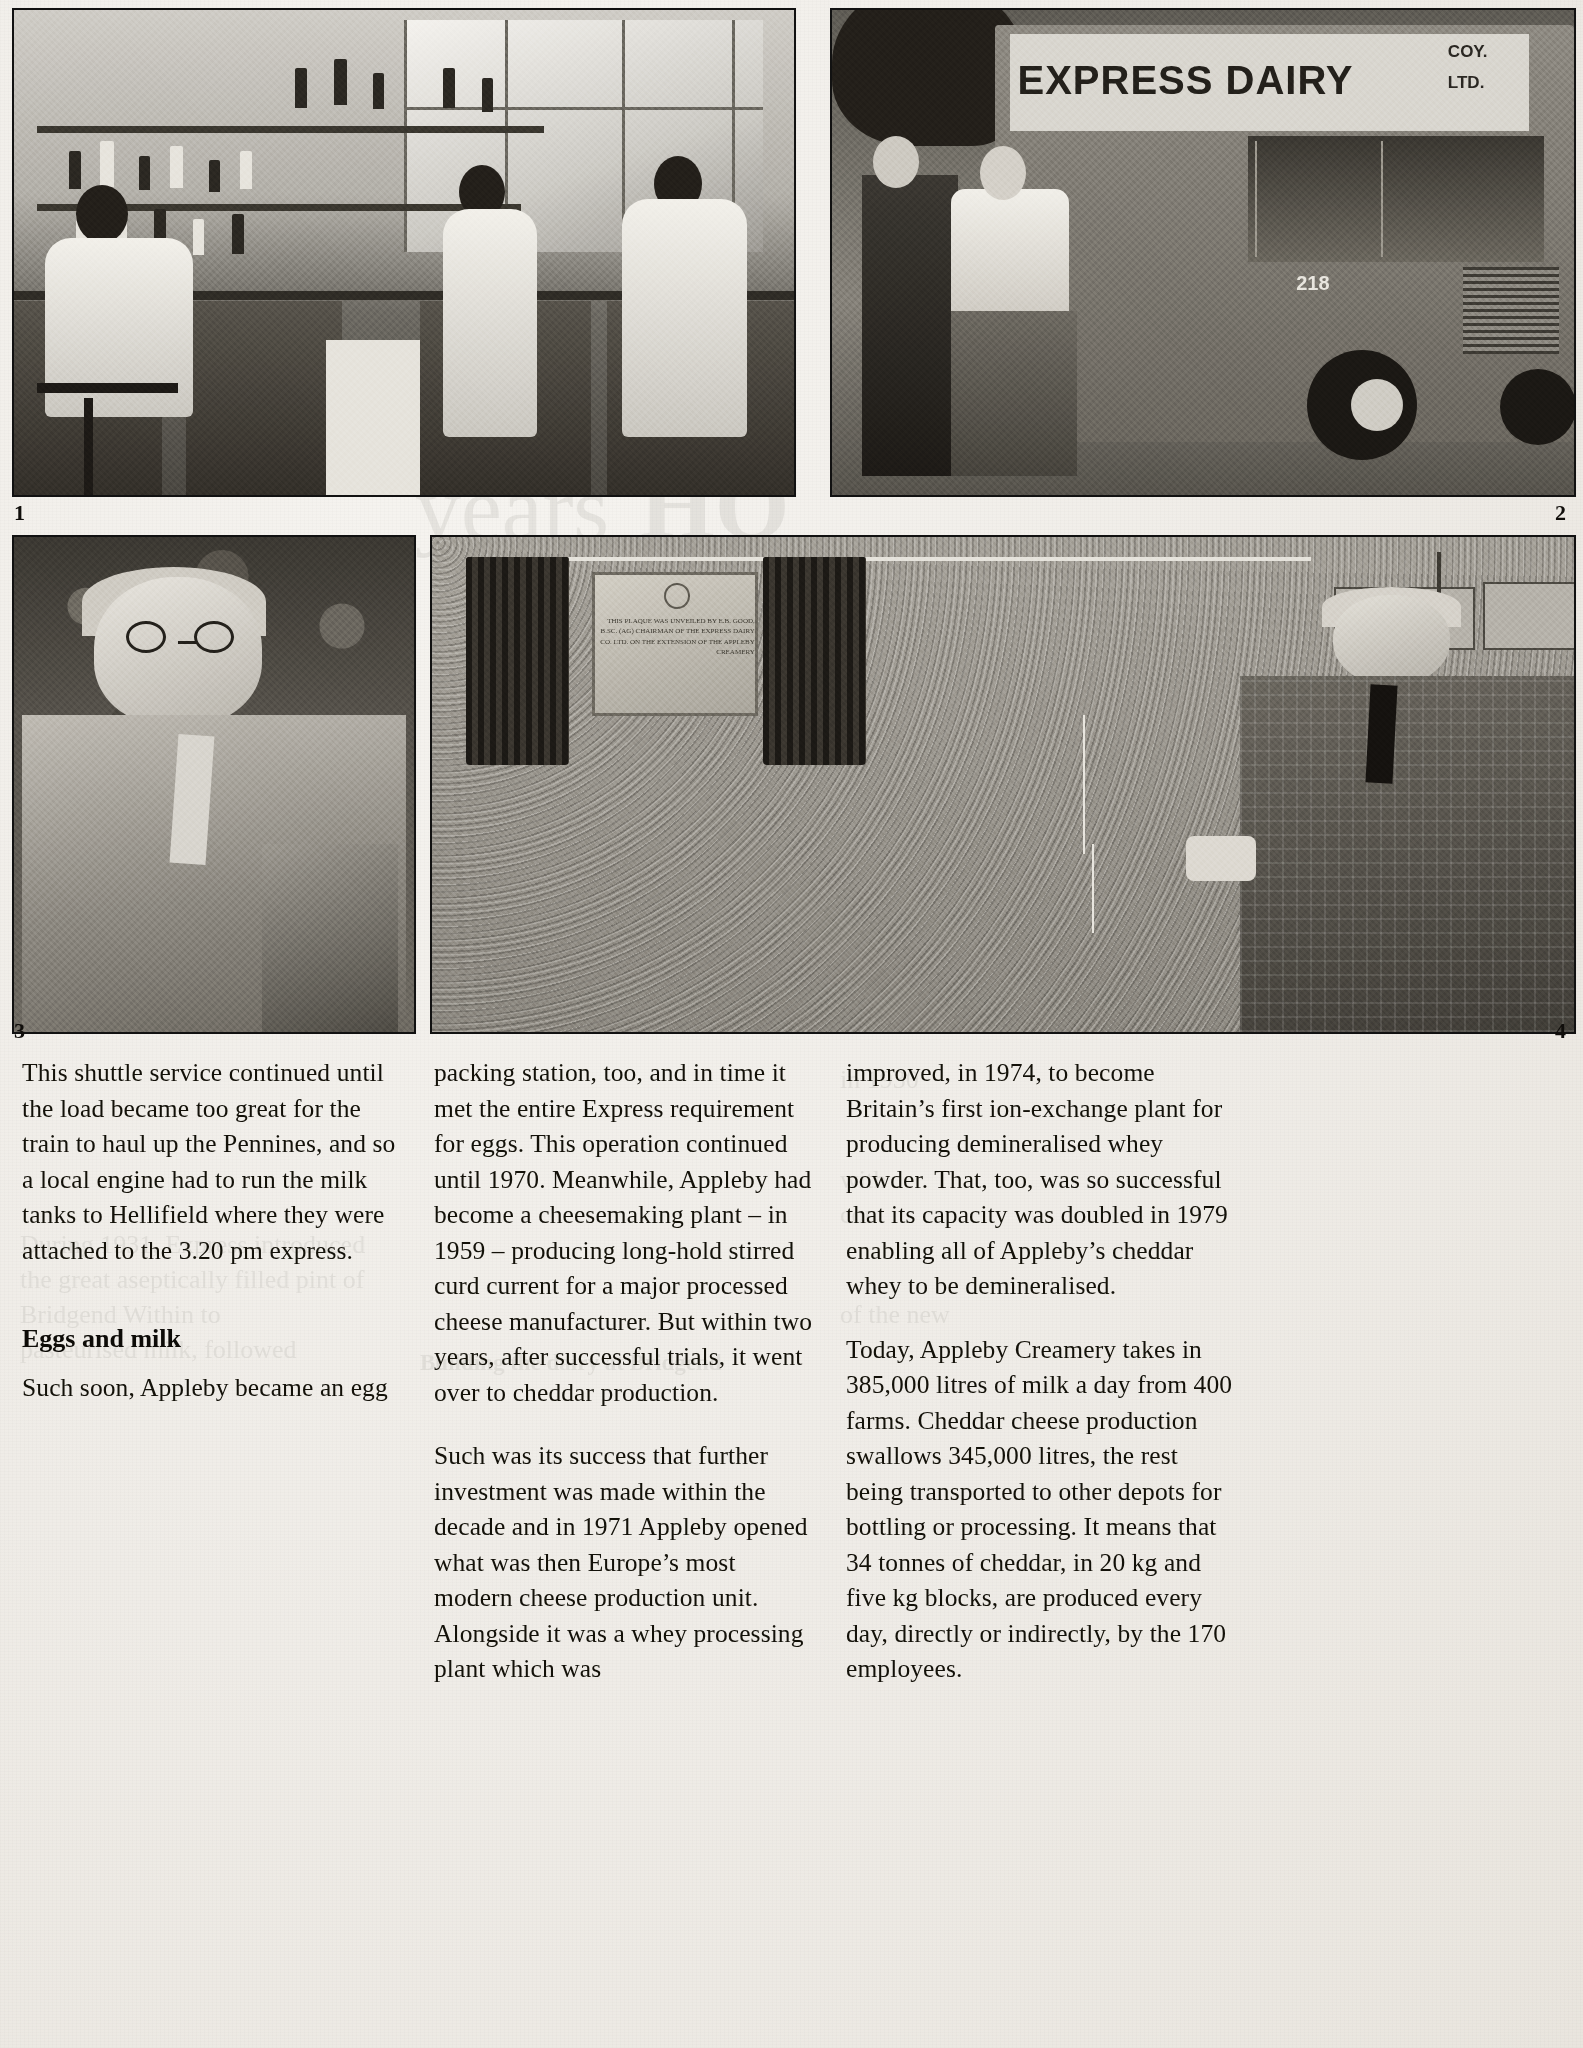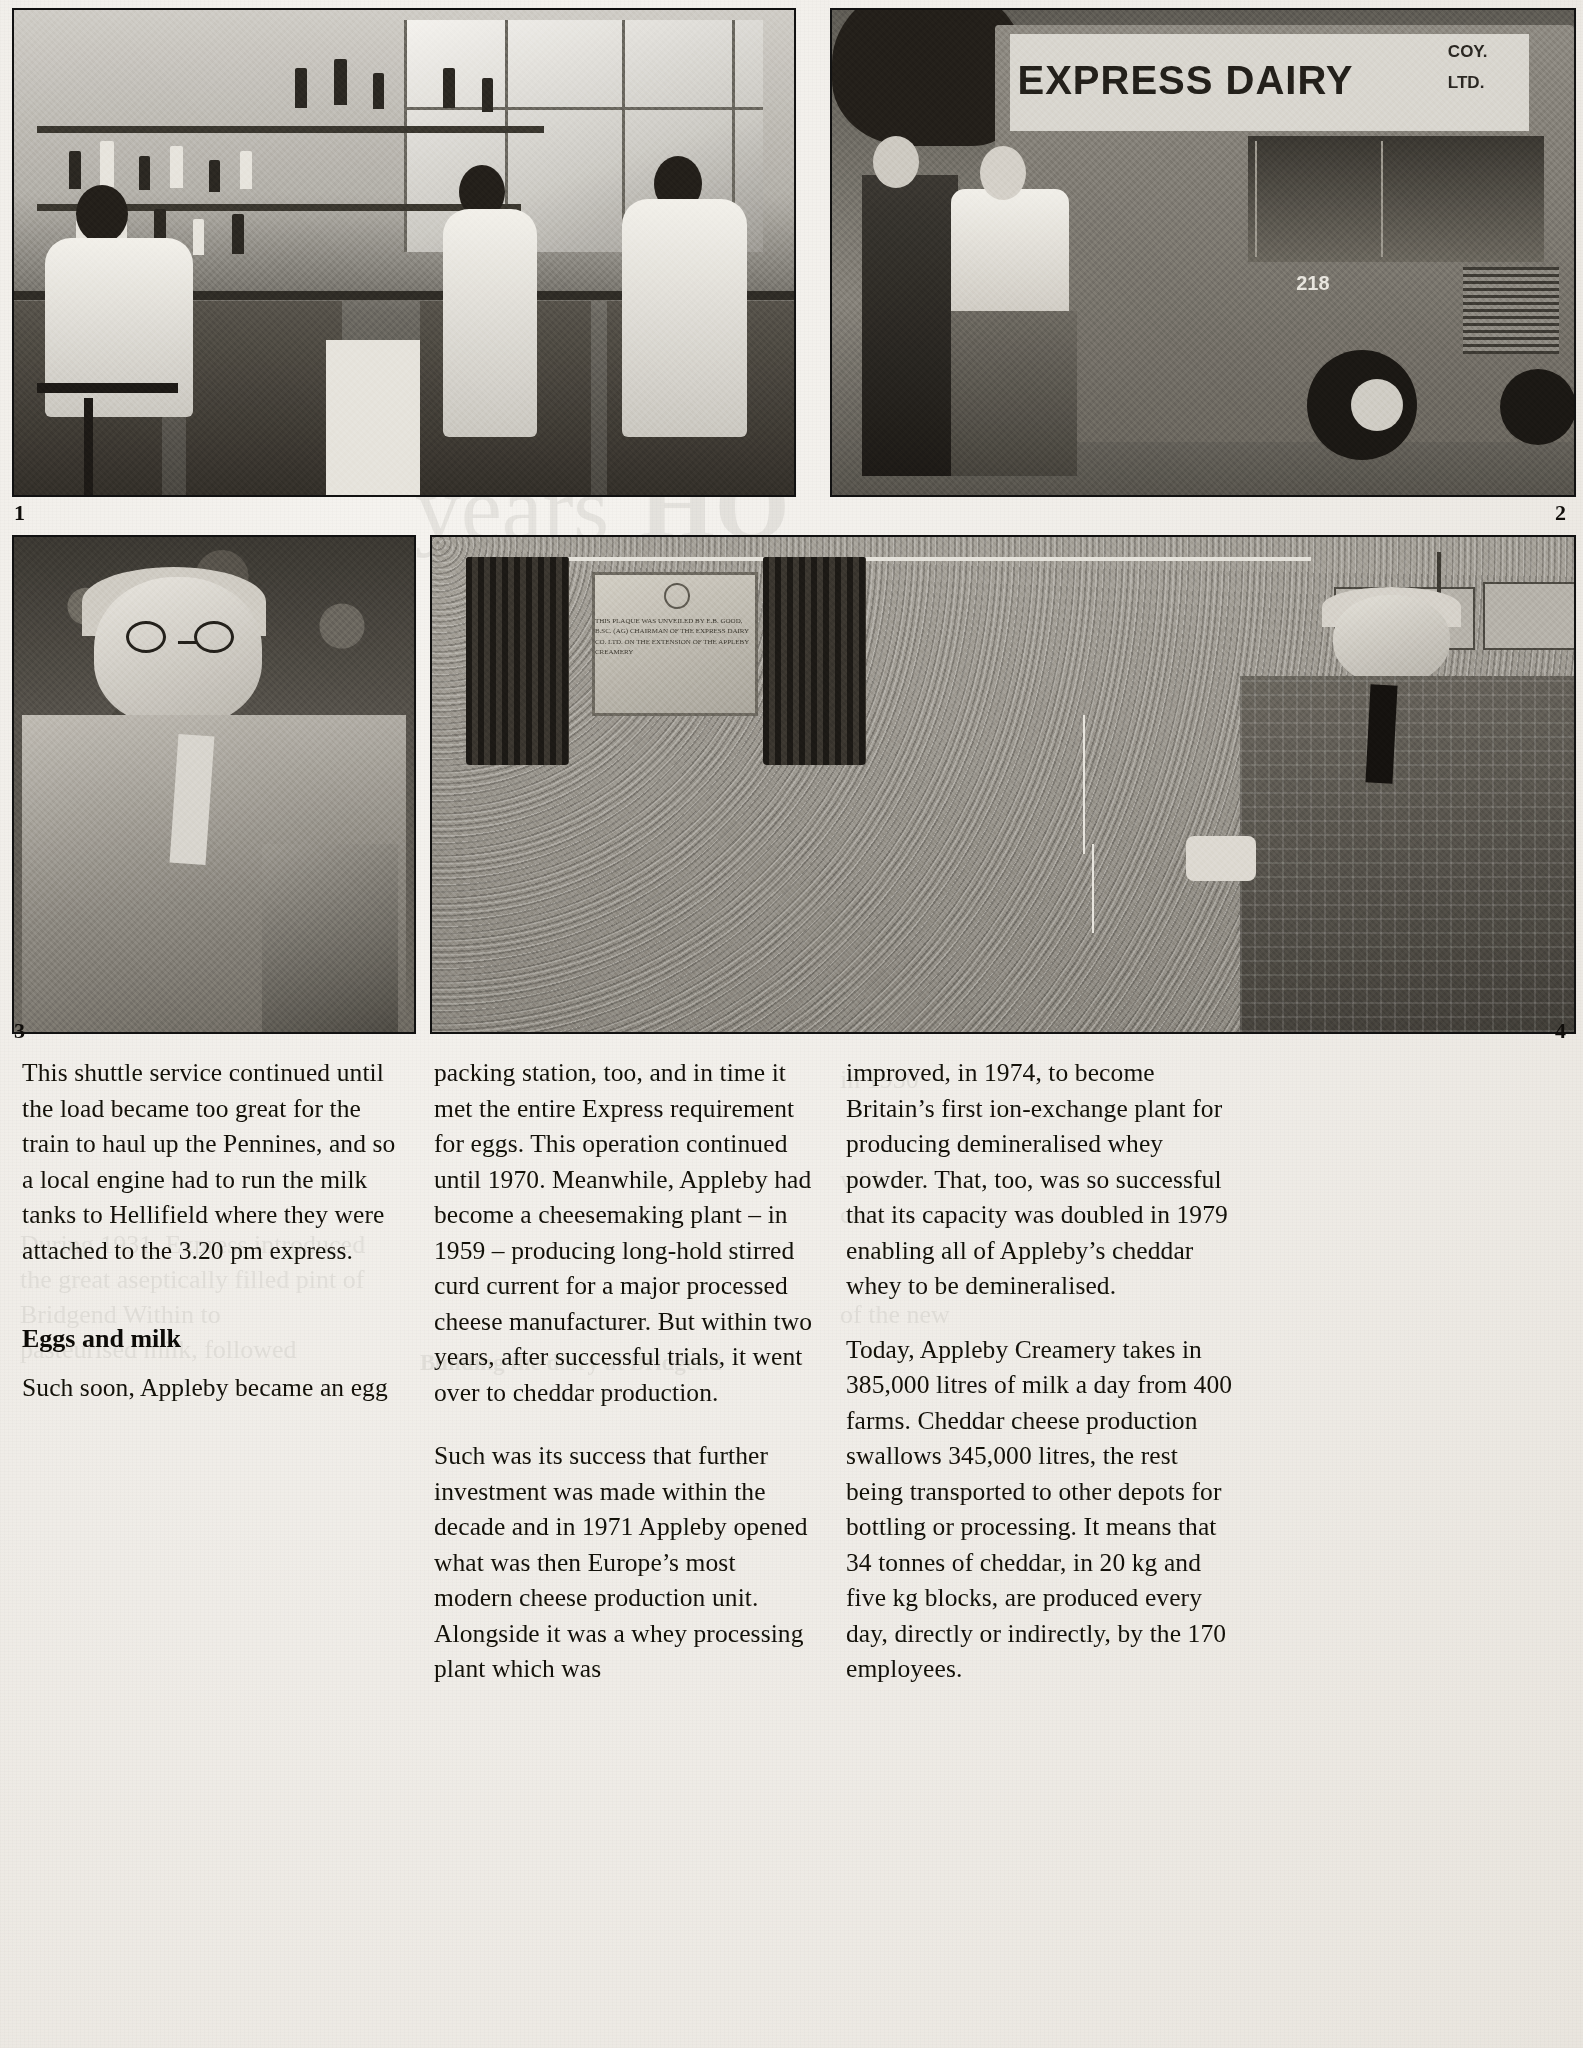--- a/index.html
+++ b/index.html
@@ -109,21 +109,21 @@
   
   .plaque{position:absolute;inset:0;background:linear-gradient(180deg,#a6a29a 0%,#9a968e 50%,#8d8981 100%);}
   .plaque .pebble{position:absolute;inset:0;opacity:.55;
     background-image:
       repeating-radial-gradient(circle at 6px 6px, rgba(40,38,34,.45) 0 1.4px, rgba(0,0,0,0) 2px 6px),
       repeating-radial-gradient(circle at 13px 11px, rgba(250,248,244,.4) 0 1.2px, rgba(0,0,0,0) 2px 7px);
   }
   .plaque .rail{position:absolute;left:3%;top:4%;width:74%;height:4px;background:#e6e3dc;}
   .plaque .curtain{position:absolute;top:4%;background:repeating-linear-gradient(90deg,#1c1915 0 6px,#3a362f 6px 12px);border-radius:2px 2px 4px 4px;}
   .plaque .brass{position:absolute;left:14%;top:7%;width:14%;height:28%;background:linear-gradient(160deg,#d2cec4,#a9a59b);border:3px solid #6d6960;}
-  .plaque .brasstxt{position:absolute;color:#3b382f;font-size:7px;line-height:1.45;text-align:left;width:100%;font-family:"Liberation Serif", serif;}
+  .plaque .brasstxt{position:absolute;color:#3b382f;font-size:7px;line-height:1.45;text-align:right;width:100%;font-family:"Liberation Serif", serif;}
   .plaque .cord{position:absolute;background:#e9e6df;width:2px;}
   .plaque .man{position:absolute;right:0;top:10%;width:34%;height:90%;}
   .plaque .mjacket{position:absolute;left:14%;top:20%;width:86%;height:80%;
     background:
       repeating-linear-gradient(90deg, rgba(255,255,255,.10) 0 2px, rgba(0,0,0,0) 2px 14px),
       repeating-linear-gradient(0deg, rgba(255,255,255,.10) 0 2px, rgba(0,0,0,0) 2px 14px),
       linear-gradient(170deg,#6a665e,#403d37);
   }
   .plaque .mhead{position:absolute;left:38%;top:2%;width:30%;height:20%;border-radius:48%;background:linear-gradient(160deg,#e3e0d8,#b4b0a8);}
   .plaque .mhair{position:absolute;left:35%;top:0%;width:36%;height:9%;border-radius:50% 50% 0 0;background:#d6d2ca;}

